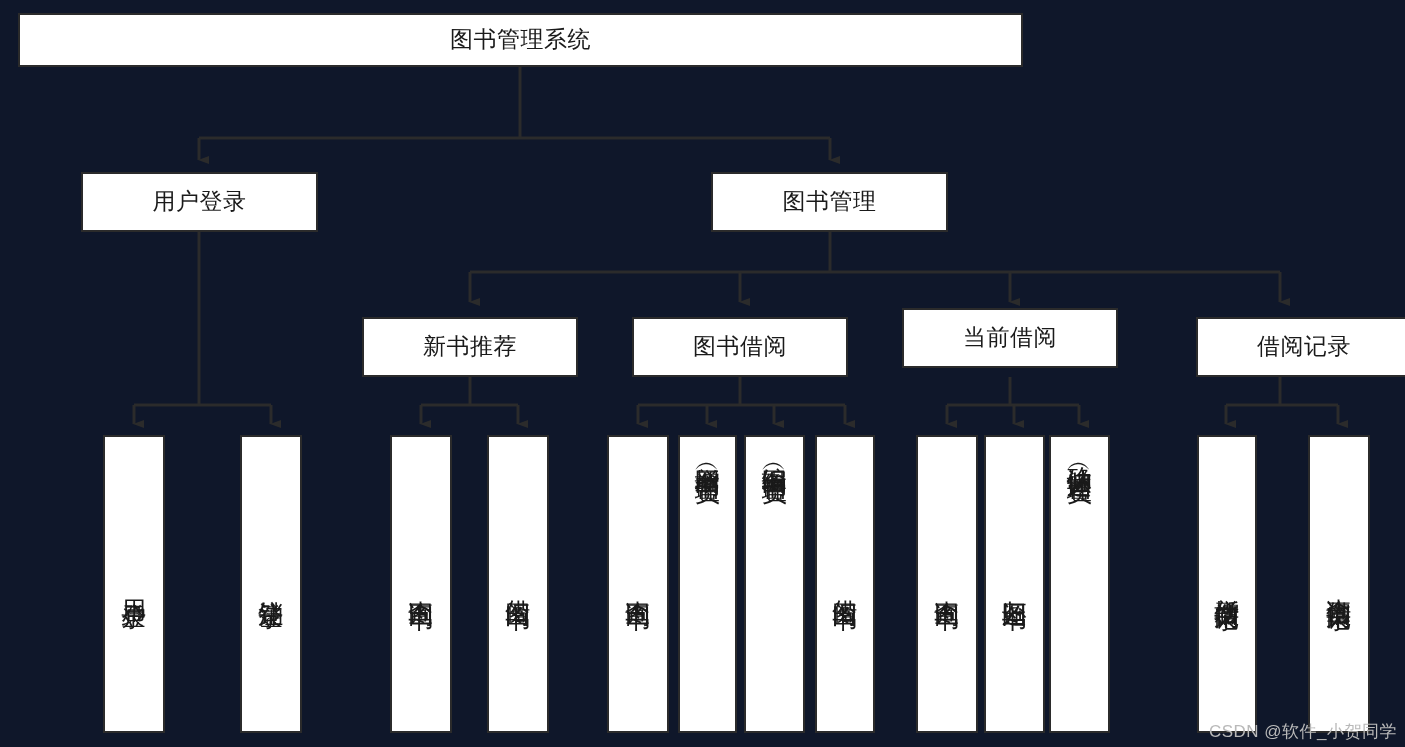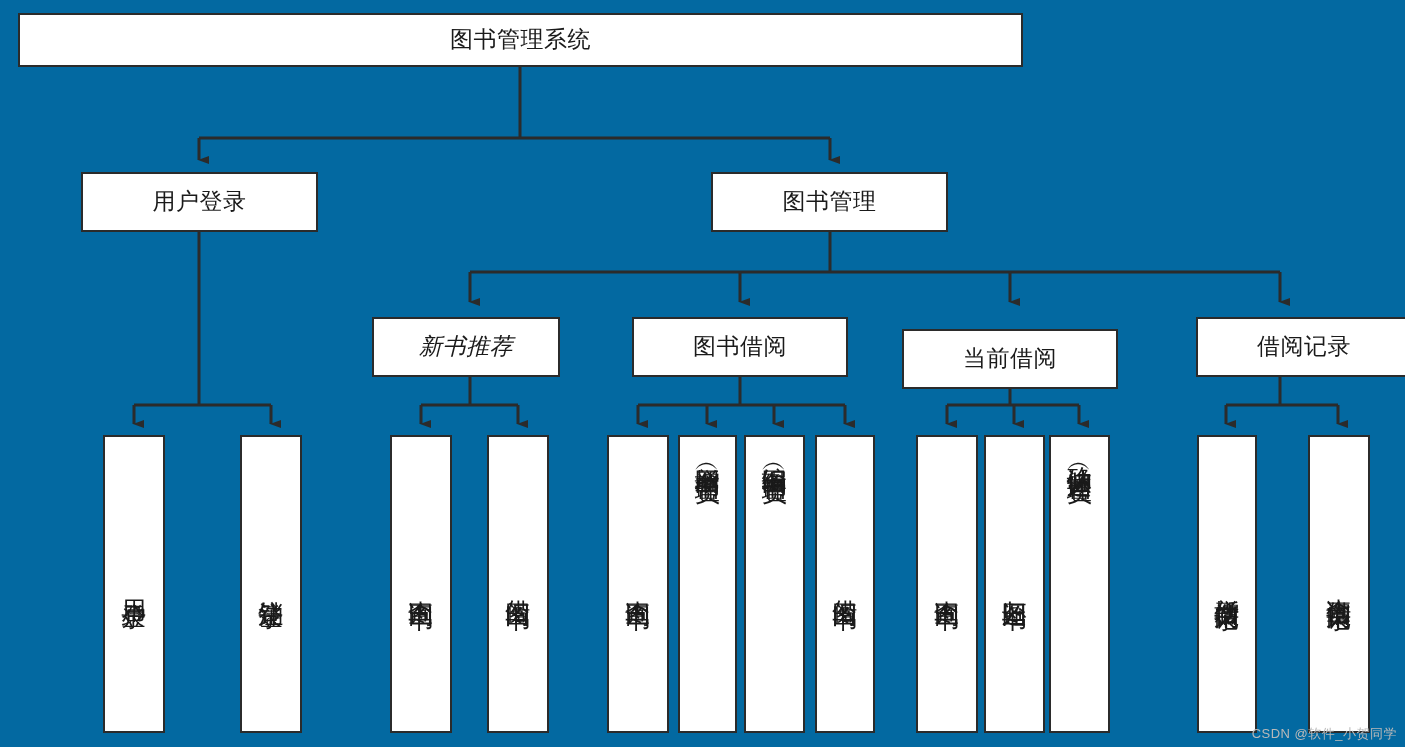--- a/index.html
+++ b/index.html
@@ -8,21 +8,21 @@
     padding: 0;
     background: #ffffff;
   }
   body {
     font-family: "Liberation Sans", "DejaVu Sans", sans-serif;
   }
   #diagram-root {
     position: relative;
     width: 1405px;
     height: 747px;
-    background: #0369a1;
+    background: #0f172a;
     overflow: hidden;
   }
   #svg-connectors {
     position: absolute;
     left: 0;
     top: 0;
     width: 1405px;
     height: 747px;
     pointer-events: none;
   }
@@ -63,21 +63,21 @@
     white-space: normal;
   }
   .node.vert.centered {
     align-items: center;
     padding-top: 0;
   }
   #watermark {
     position: absolute;
     right: 8px;
     bottom: 4px;
-    font-size: 13px;
+    font-size: 17px;
     color: #b9b9b9;
     z-index: 5;
     white-space: nowrap;
     letter-spacing: 0.5px;
   }
 </style>
 </head>
 <body>
 
 <div id="diagram-root">
@@ -149,29 +149,29 @@
   </div>
 
   <div class="node horiz" style="left:81px; top:172px; width:237px; height:60px;">
     <span class="node-label">用户登录</span>
   </div>
 
   <div class="node horiz" style="left:711px; top:172px; width:237px; height:60px;justify-content:center;">
     <span class="node-label">图书管理</span>
   </div>
 
-  <div class="node horiz" style="left:372px; top:317px; width:188px; height:60px;font-style:italic;">
+  <div class="node horiz" style="left:362px; top:317px; width:216px; height:60px;">
     <span class="node-label">新书推荐</span>
   </div>
 
   <div class="node horiz" style="left:632px; top:317px; width:216px; height:60px;">
     <span class="node-label">图书借阅</span>
   </div>
 
-  <div class="node horiz" style="left:902px; top:329px; width:216px; height:60px;">
+  <div class="node horiz" style="left:902px; top:308px; width:216px; height:60px;">
     <span class="node-label">当前借阅</span>
   </div>
 
   <div class="node horiz" style="left:1172px; top:317px; width:216px; height:60px;margin-left:24px;">
     <span class="node-label">借阅记录</span>
   </div>
 
   <div class="node vert centered" style="left:103px; top:435px; width:62px; height:298px;">
     <span class="node-label">用户登录</span>
   </div>

